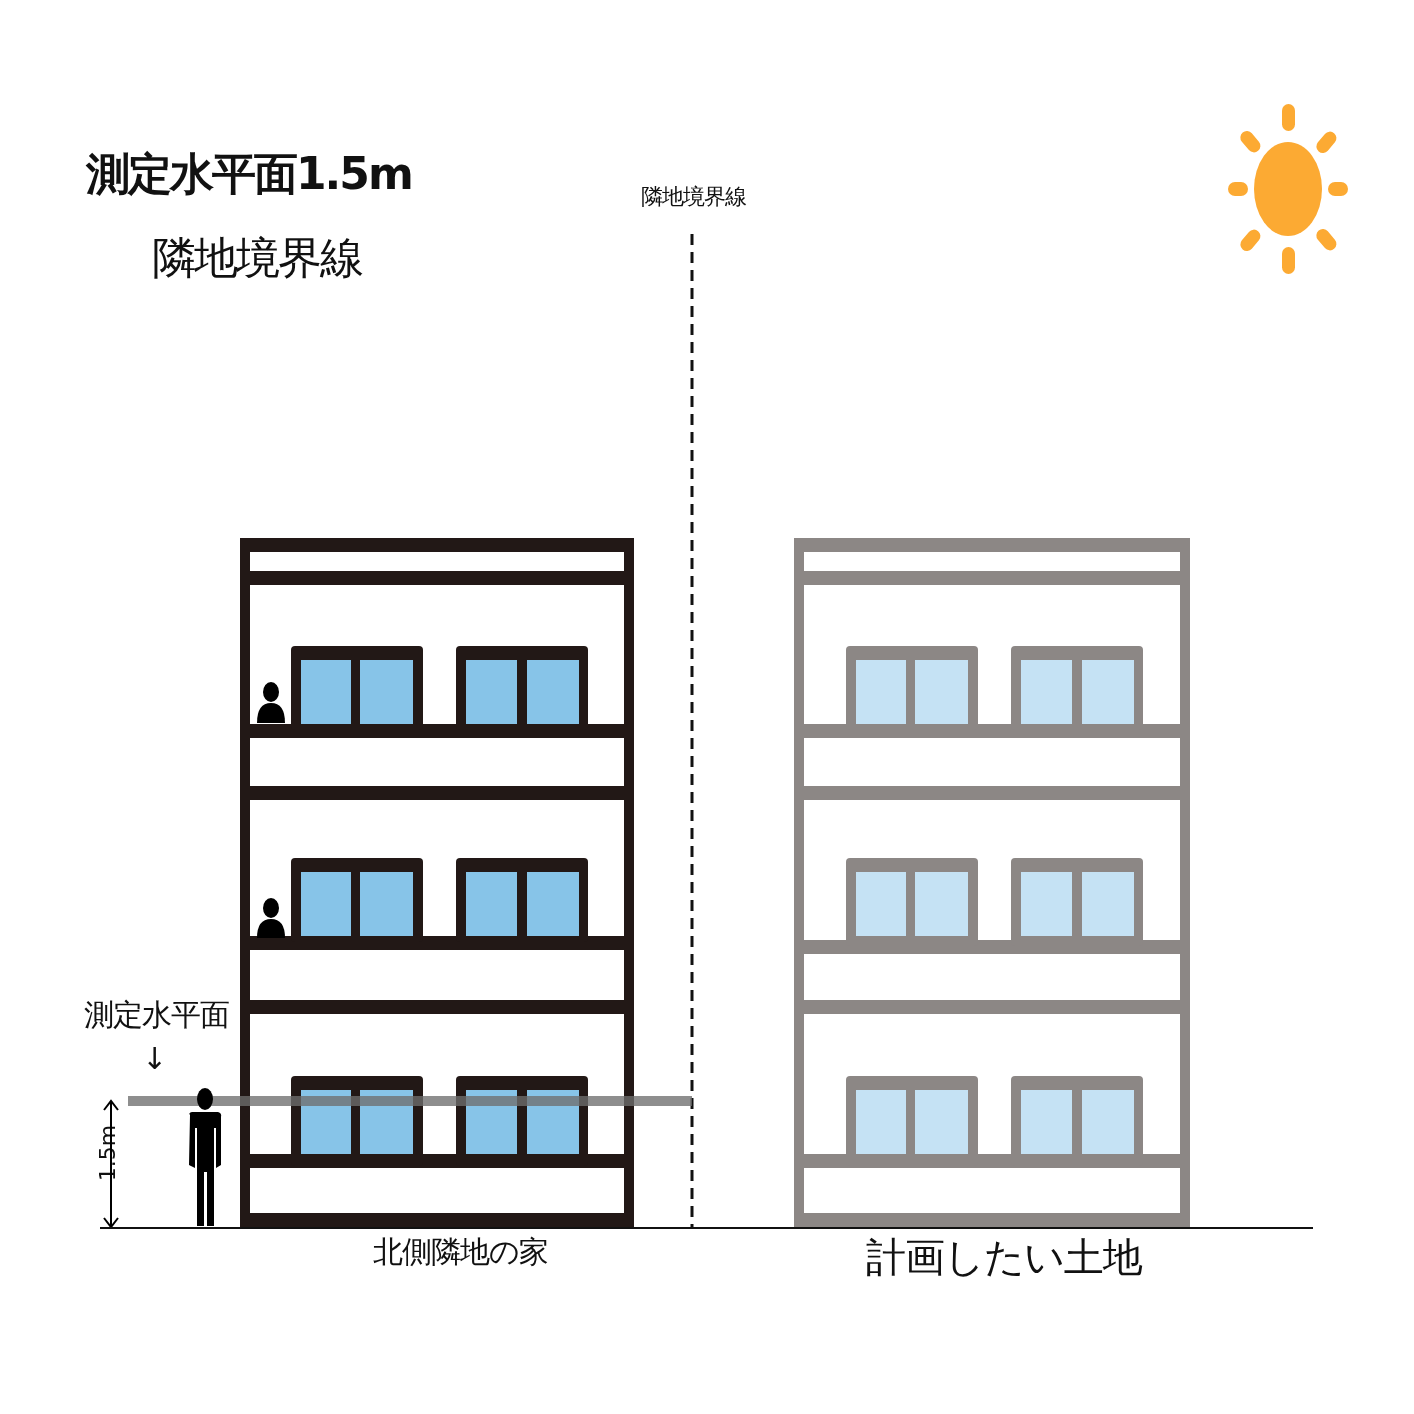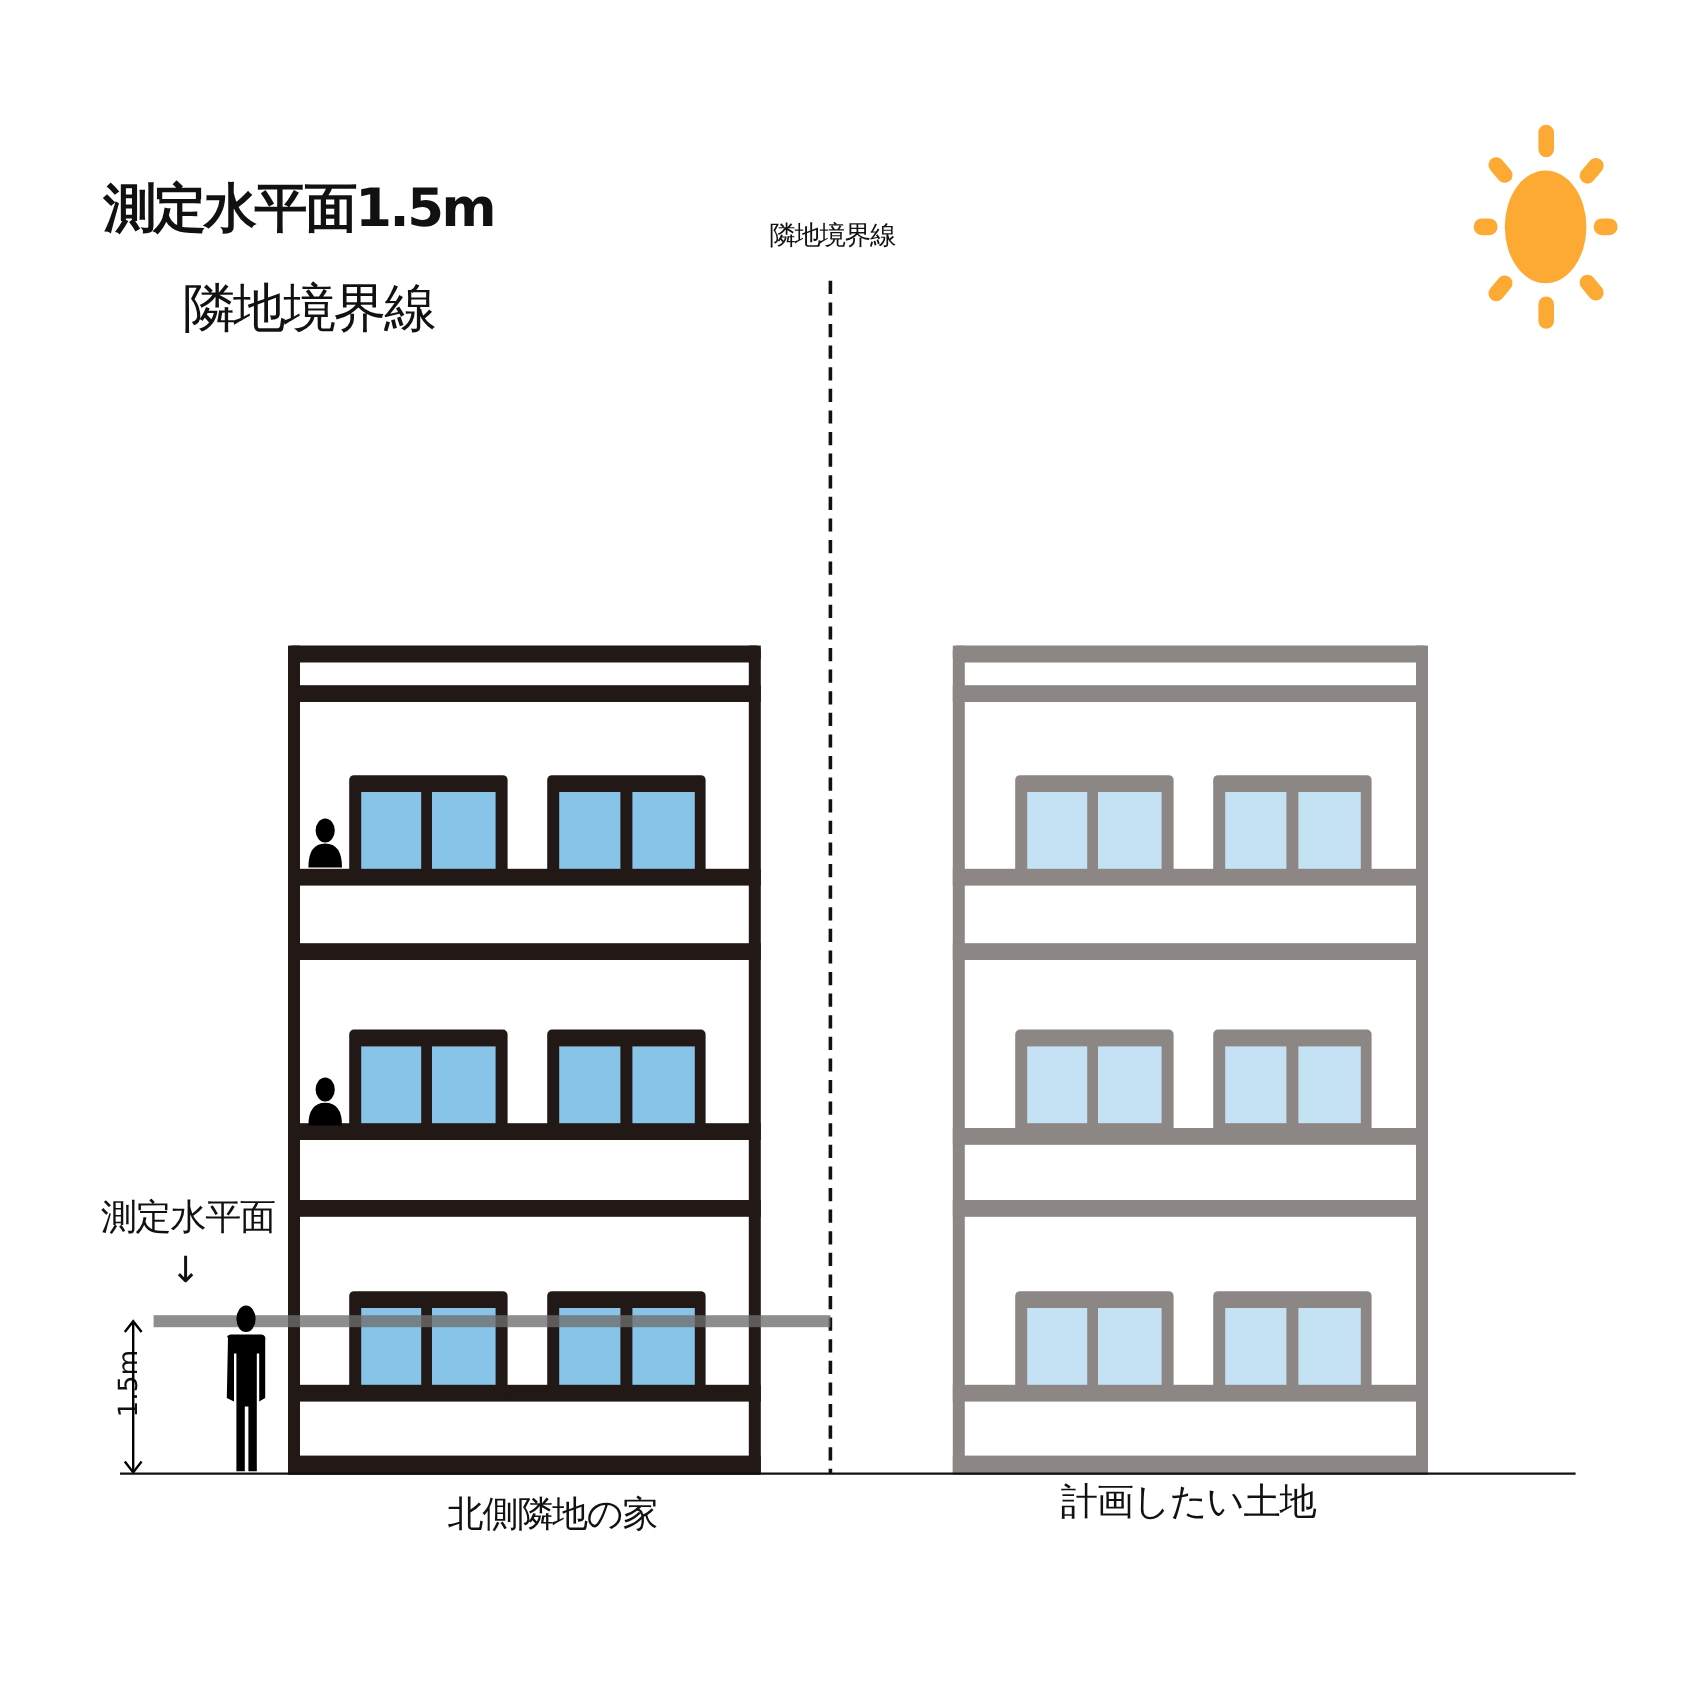--- a/index.html
+++ b/index.html
@@ -15,22 +15,22 @@
 <div class="title-line" style="left:86px; top:152px;font-weight:bold;">測定水平面1.5m</div>
 <div class="title-line" style="left:152px; top:236px;">隣地境界線</div>
 
 <div class="label" style="left:641px; top:186px; font-size:22px; letter-spacing:-1px;">隣地境界線</div>
 
 <div class="label" style="left:84px; top:1000px; font-size:30px; letter-spacing:-1px;">測定水平面</div>
 <div class="label" style="left:142px; top:1044px; font-size:30px;">↓</div>
 
 <div class="label" style="left:80px; top:1142px; font-size:22px; transform:rotate(-90deg); transform-origin:center;">1.5m</div>
 
-<div class="label" style="left:373px; top:1237px; font-size:30px; letter-spacing:-1px;margin-top:11px;">北側隣地の家</div>
-<div class="label" style="left:884px; top:1237px; font-size:31px; letter-spacing:-1px;">計画したい土地</div>
+<div class="label" style="left:373px; top:1237px; font-size:30px; letter-spacing:-1px;">北側隣地の家</div>
+<div class="label" style="left:866px; top:1237px; font-size:40px; letter-spacing:-1px;">計画したい土地</div>
 
 <svg class="scene" width="1414" height="1414" viewBox="0 0 1414 1414" xmlns="http://www.w3.org/2000/svg">
 
   <g fill="#FCAA33">
     <ellipse cx="1288" cy="189" rx="34" ry="47"></ellipse>
     <rect x="1282" y="104" width="13" height="27" rx="6.5"></rect>
     <rect x="1282" y="247" width="13" height="27" rx="6.5"></rect>
     <rect x="1228" y="182" width="20" height="14" rx="7"></rect>
     <rect x="1328" y="182" width="20" height="14" rx="7"></rect>
     <rect x="1244" y="130" width="13" height="24" rx="6.5" transform="rotate(-40 1250 142)"></rect>

